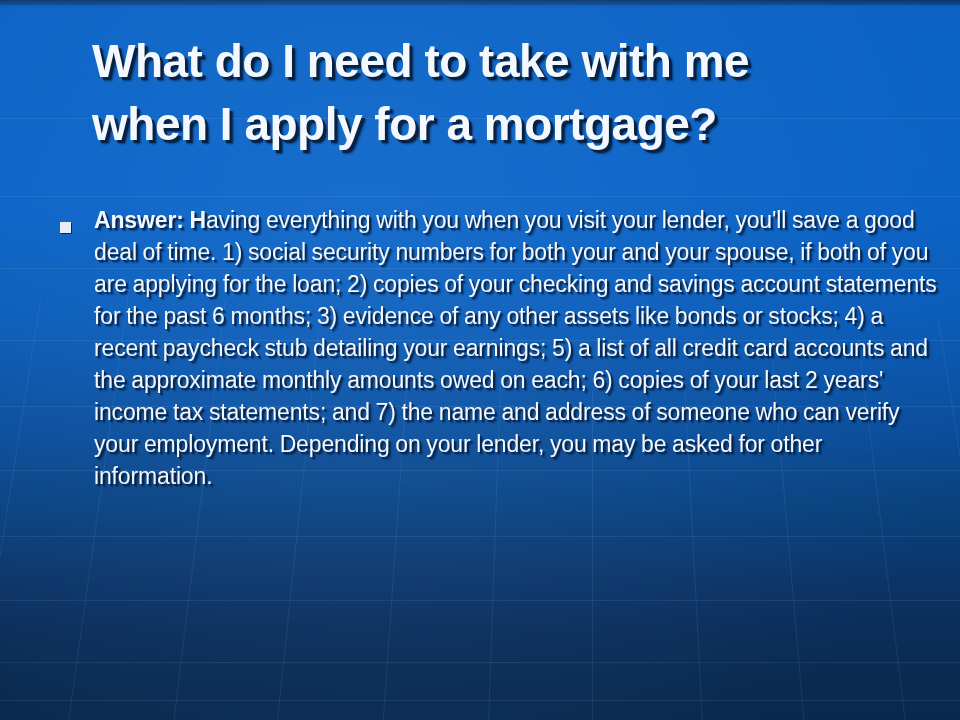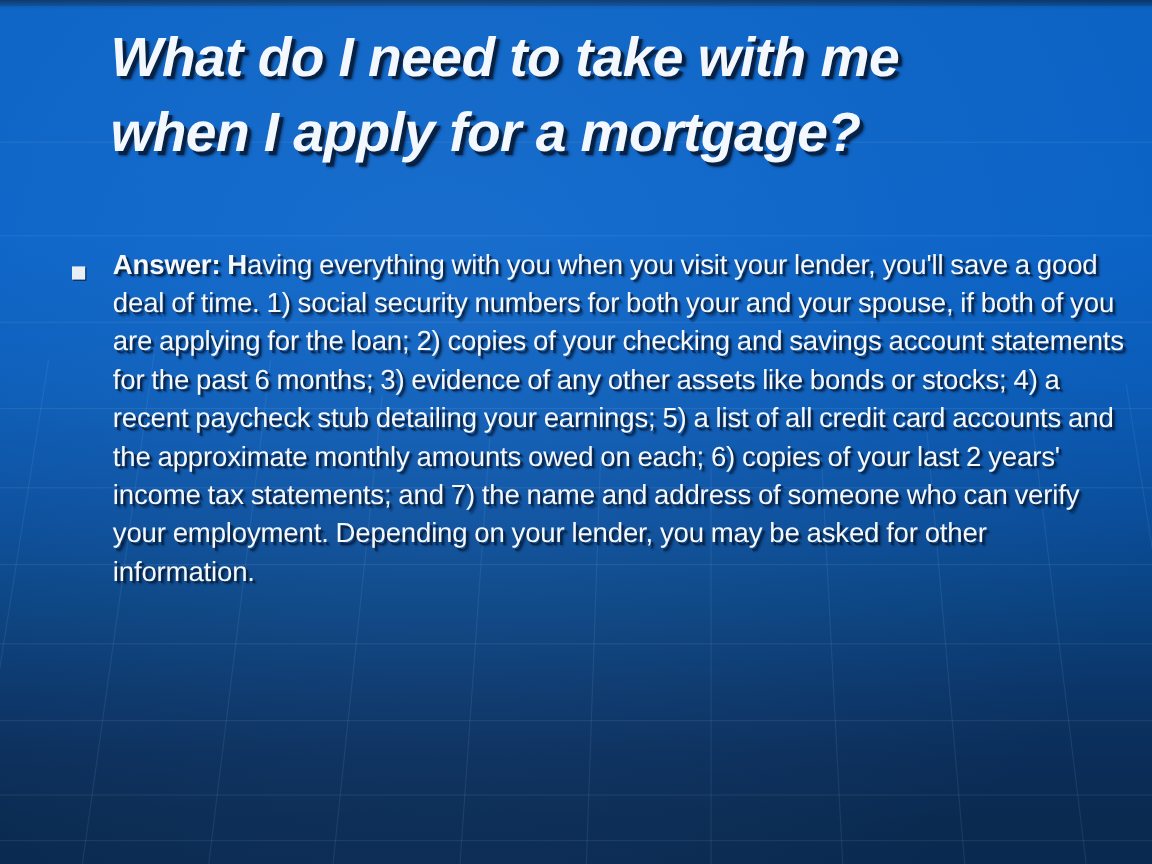--- a/index.html
+++ b/index.html
@@ -70,32 +70,31 @@
         rgba(120,185,255,0.13) 0%,
         rgba(90,160,240,0.06) 45%,
         rgba(0,0,0,0) 72%);
     pointer-events: none;
   }
 
   
   #title {
     position: absolute;
     left: 92px;
-    top: 16px;
+    top: 30px;
     width: 840px;
     font-size: 46px;
     font-weight: bold;
     line-height: 63px;
     letter-spacing: -0.5px;
     color: #f2f8fd;
     text-shadow:
       3px 3px 0 rgba(6,28,58,0.80),
       4px 4px 2px rgba(4,20,44,0.55);
     white-space: pre-line;
-    font-style: italic;
   }
 
   
   #body-block {
     position: absolute;
     left: 60px;
     top: 204px;
     width: 880px;
     display: flex;
     align-items: flex-start;

